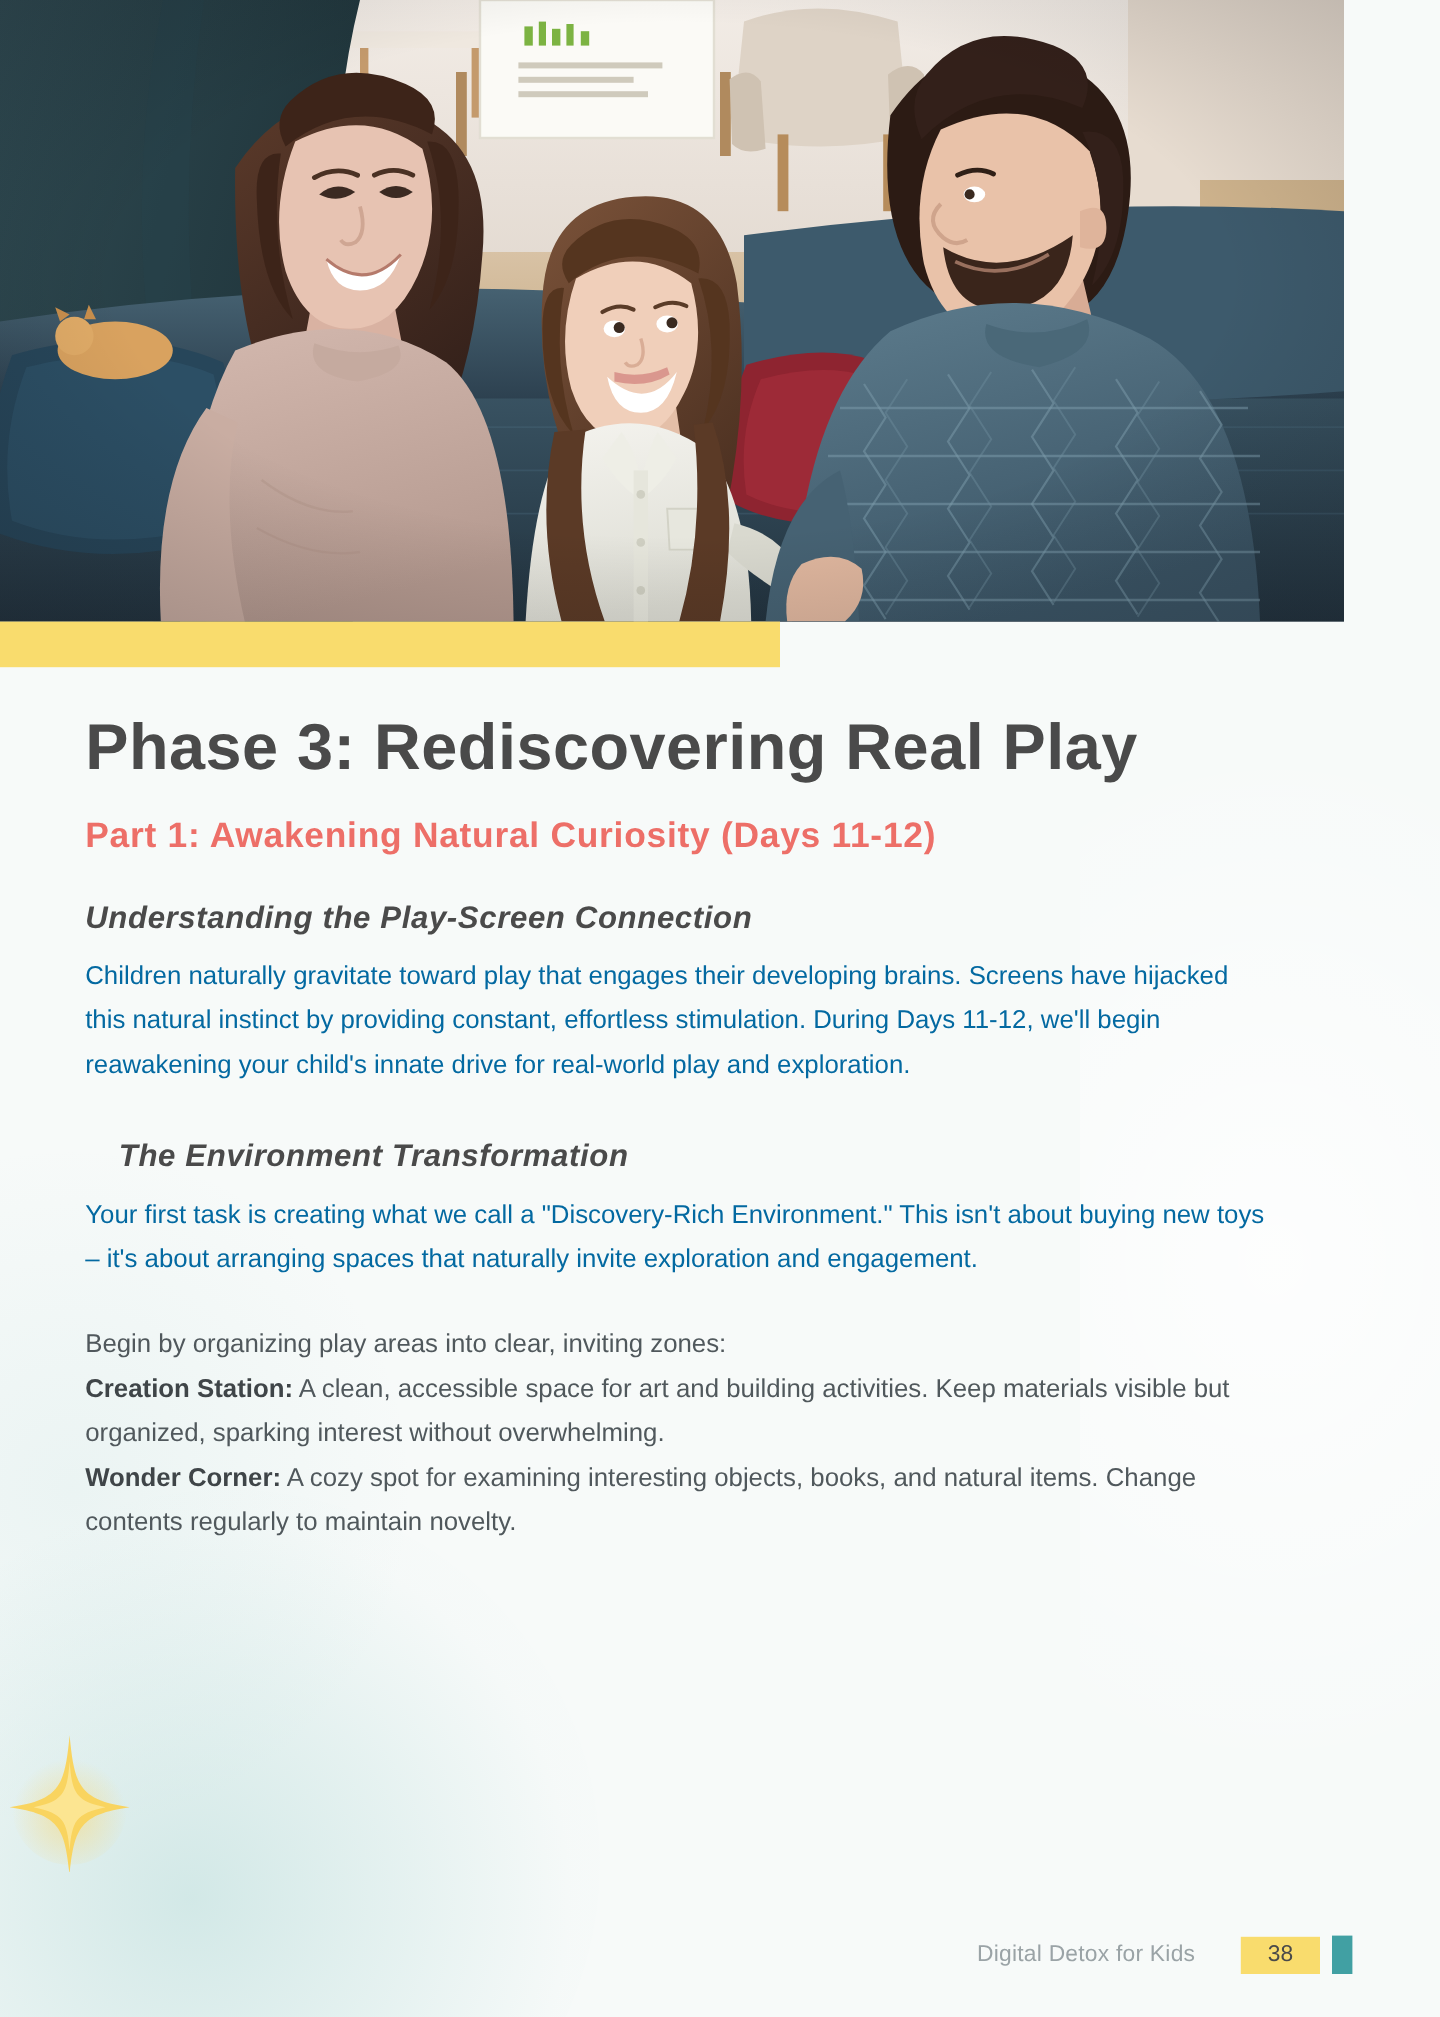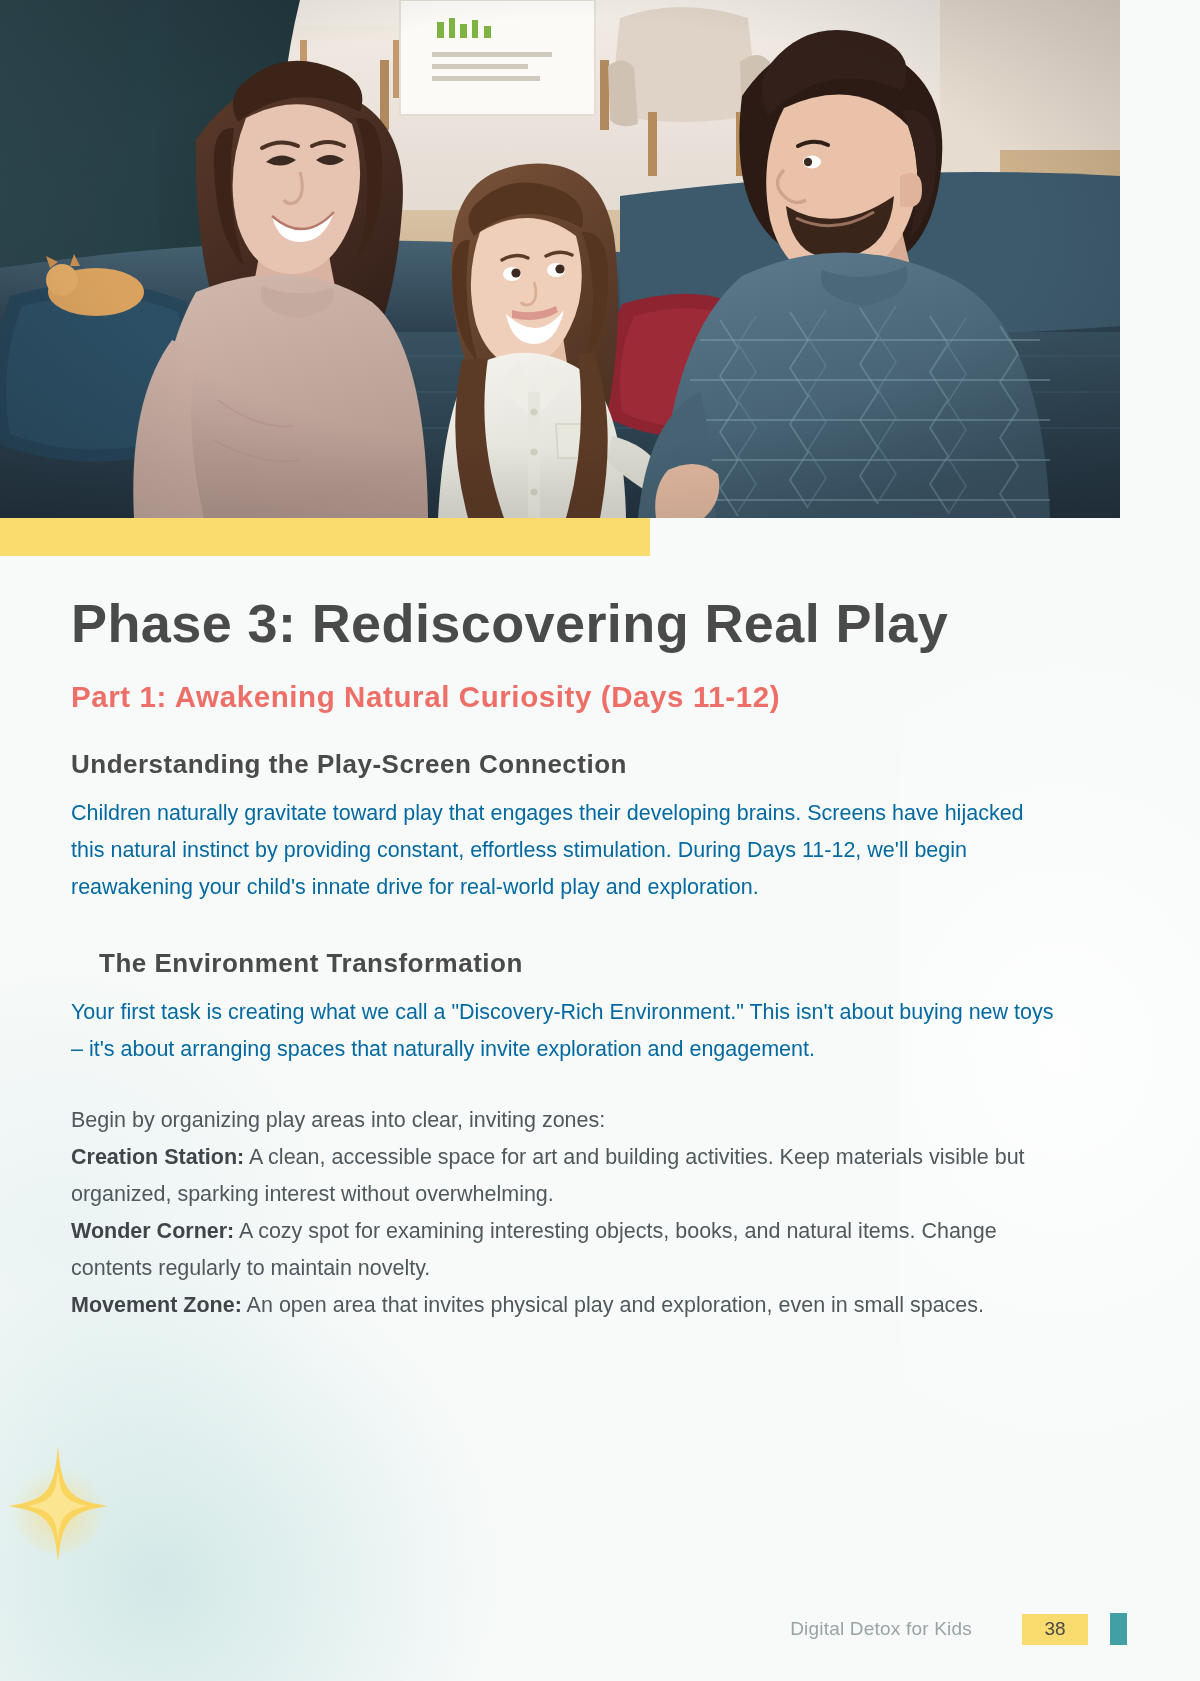--- a/index.html
+++ b/index.html
@@ -98,20 +98,21 @@
     white-space: nowrap;
   }
 
   .h3 {
     margin-top: 34px;
     font-size: 26px;
     font-weight: bold;
     color: #4a4a4a;
     letter-spacing: 0.5px;
     line-height: 1.2;
+    font-style: italic;
   }
 
   .body-p {
     margin-top: 15px;
     font-size: 21.5px;
     color: #0369a1;
     line-height: 1.72;
   }
 
   .h3.second { margin-top: 42px; margin-left: 28px; }
@@ -130,21 +131,21 @@
     pointer-events: none;
   }
 
   
   .footer {
     position: absolute;
     right: 73px;
     top: 1613px;
     display: flex;
     align-items: center;
-    gap: 22px;
+    gap: 10px;
   }
   .footer-label {
     font-size: 19px;
     color: #9aa3a6;
     letter-spacing: 0.2px;
   }
   .page-badge {
     width: 66px;
     height: 31px;
     background: #f9dc6d;
@@ -429,21 +430,20 @@
     <h2 class="h3">Understanding the Play-Screen Connection</h2>
     <p class="body-p">Children naturally gravitate toward play that engages their developing brains. Screens have hijacked this natural instinct by providing constant, effortless stimulation. During Days 11-12, we'll begin reawakening your child's innate drive for real-world play and exploration.</p>
 
     <h2 class="h3 second">The Environment Transformation</h2>
     <p class="body-p">Your first task is creating what we call a "Discovery-Rich Environment." This isn't about buying new toys – it's about arranging spaces that naturally invite exploration and engagement.</p>
 
     <div class="zone-block">
       <div class="zone-line">Begin by organizing play areas into clear, inviting zones:</div>
       <div class="zone-line"><b>Creation Station:</b><span> A clean, accessible space for art and building activities. Keep materials visible but organized, sparking interest without overwhelming.</span></div>
       <div class="zone-line"><b>Wonder Corner:</b><span> A cozy spot for examining interesting objects, books, and natural items. Change contents regularly to maintain novelty.</span></div>
-      <div class="zone-line"><b>Movement Zone:</b><span> An open area that invites physical play and exploration, even in small spaces.</span></div>
     </div>
 
   </div>
 
   <div class="sparkle">
     <svg viewBox="0 0 108 130" xmlns="http://www.w3.org/2000/svg">
       <defs>
         <radialGradient id="sparkGlow" cx="0.5" cy="0.58" r="0.5">
           <stop offset="0%" stop-color="rgba(250,215,110,0.55)"></stop>
           <stop offset="100%" stop-color="rgba(250,215,110,0)"></stop>

